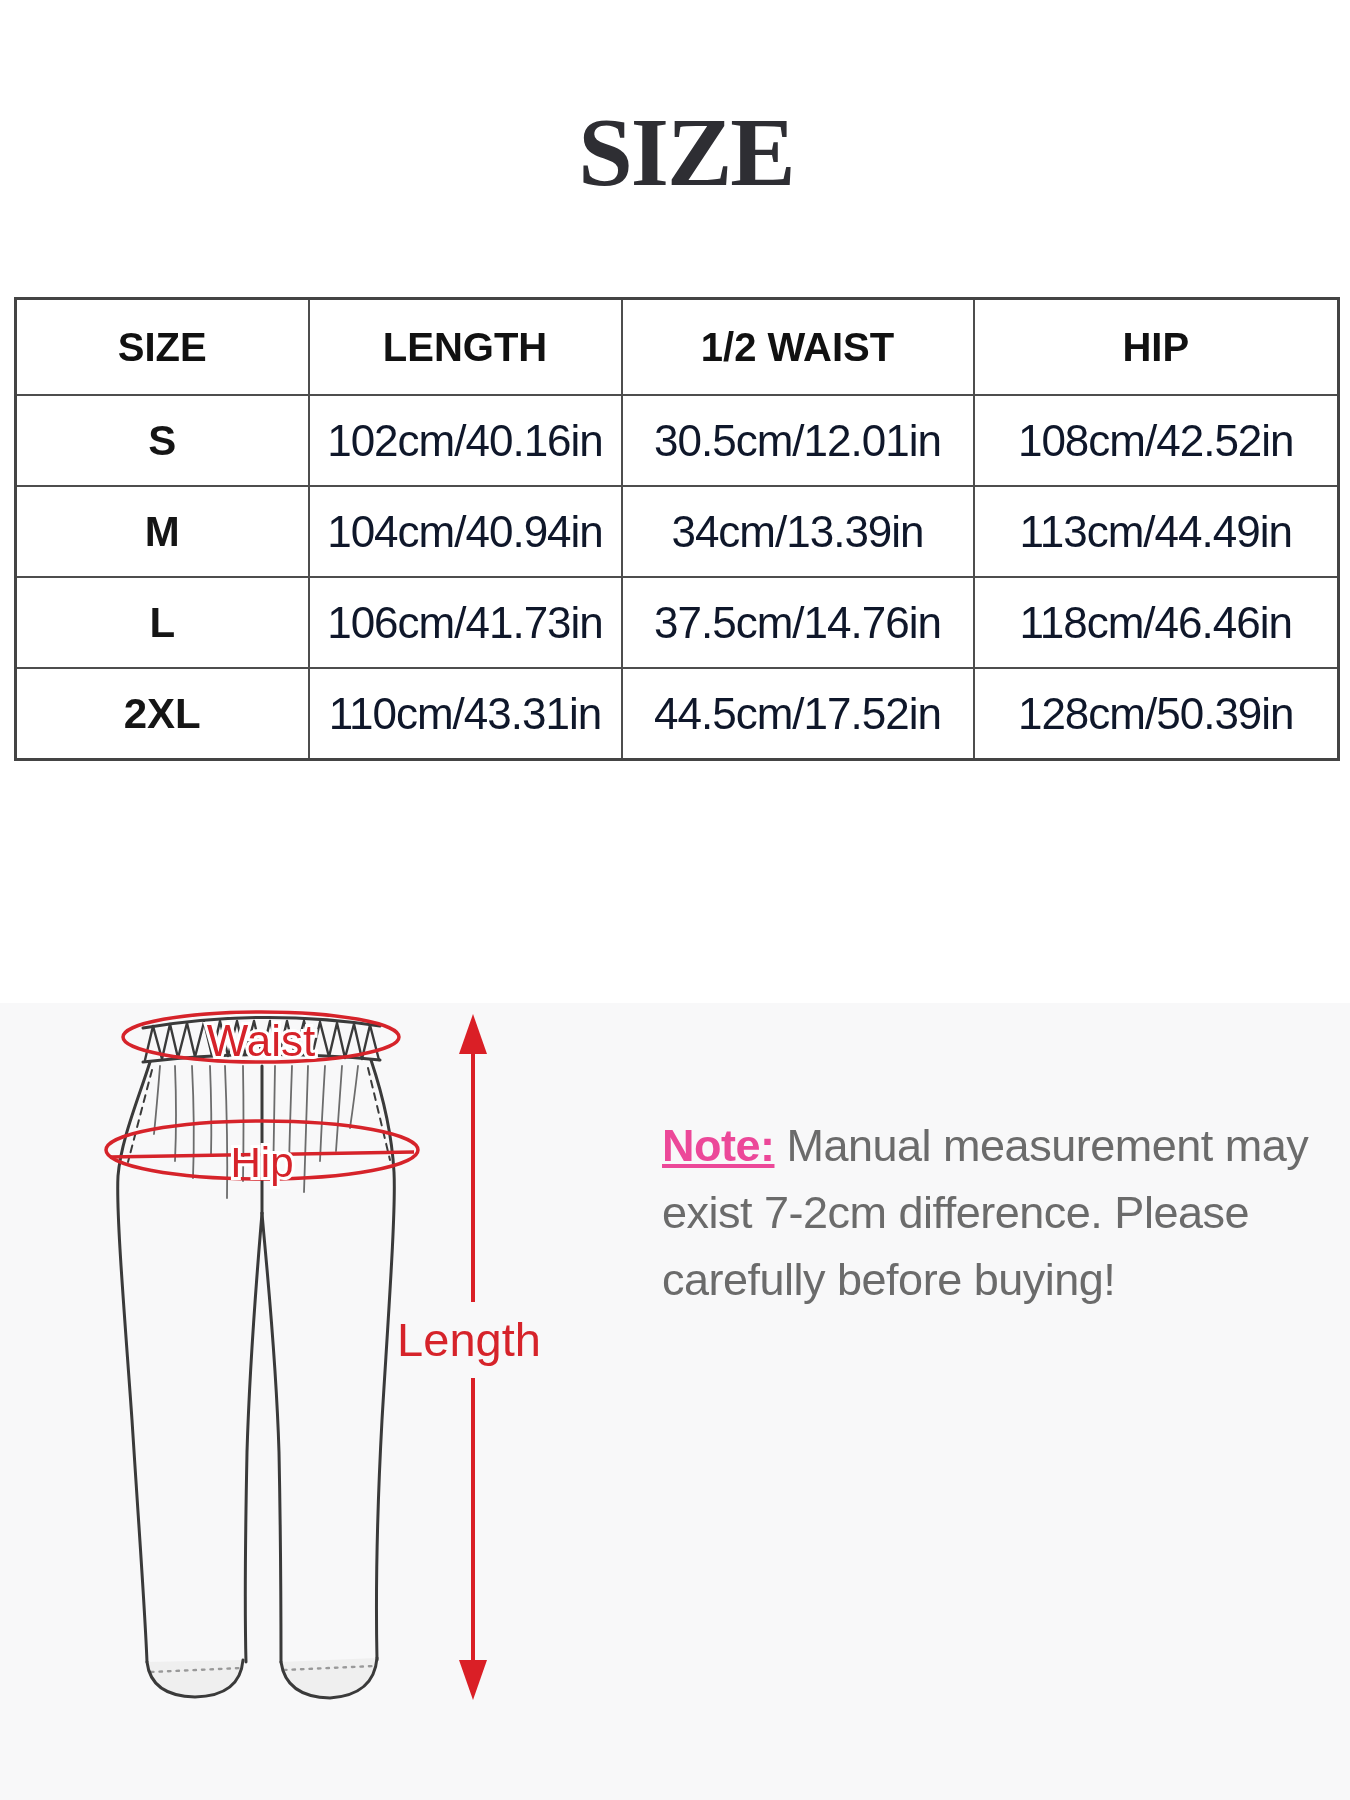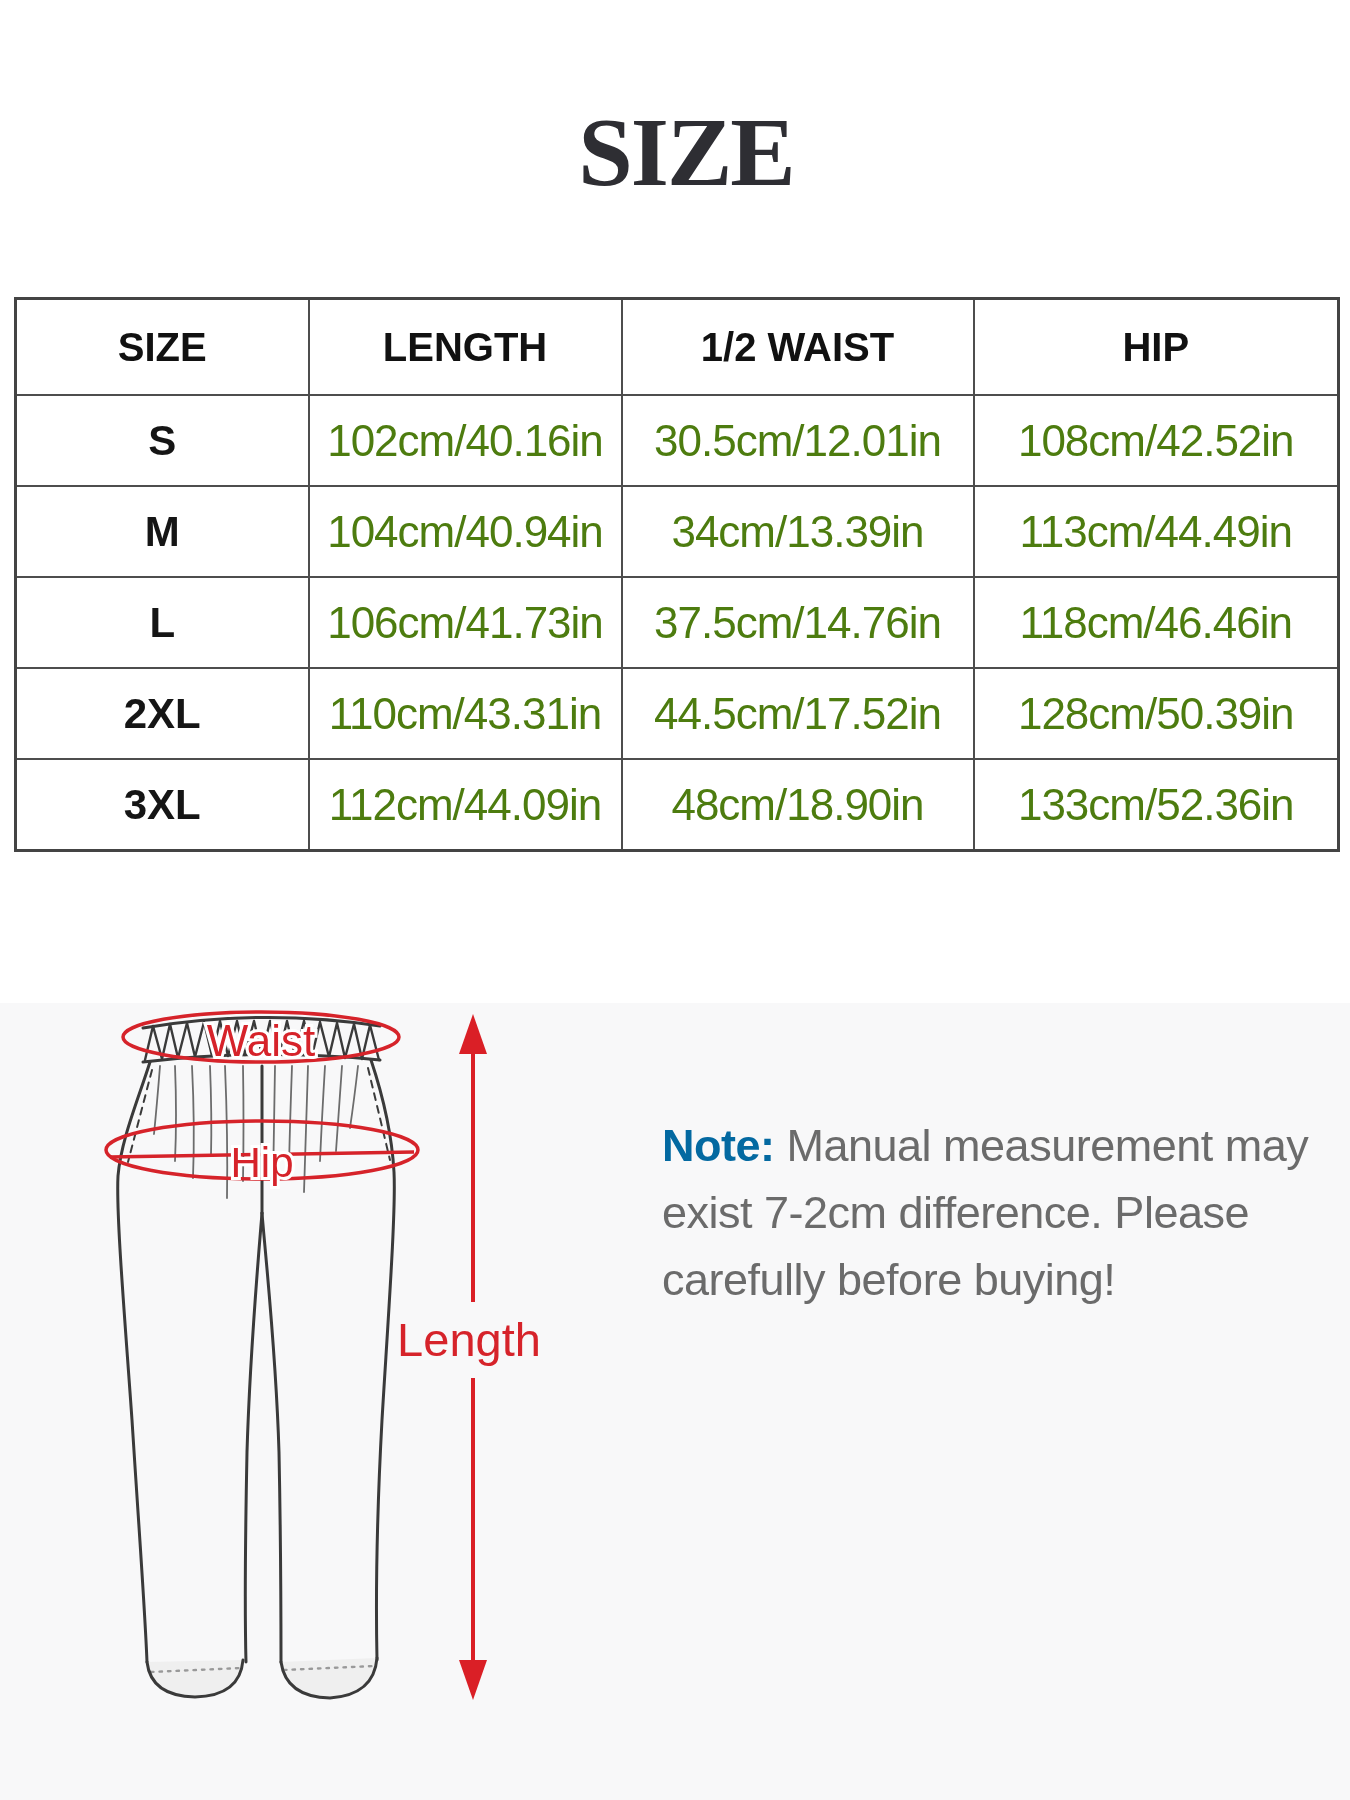--- a/index.html
+++ b/index.html
@@ -46,40 +46,40 @@
   table.size-table th{
     height:94px;
     font-size:40px;
     font-weight:bold;
     color:#111111;
     letter-spacing:0px;
   }
   table.size-table td{
     height:89px;
     font-size:44px;
-    color:#4d7c0f;
+    color:#0f172a;
     letter-spacing:-1px;
   }
   table.size-table td.size-cell{
     font-weight:bold;
     font-size:42px;
     color:#151515;
     letter-spacing:0px;
   }
 
   .diagram-svg{position:absolute;left:0;top:0;}
 
   .note-block{
     position:absolute;left:662px;top:1112px;width:680px;
     font-size:45px;
     line-height:67px;
     color:#6b6b6b;
     letter-spacing:-0.5px;
   }
-  .note-block .note-label{font-weight:bold;color:#0369a1;}
+  .note-block .note-label{font-weight:bold;color:#ec4899;text-decoration:underline;}
   .note-line{white-space:nowrap;}
 </style>
 </head>
 <body>
 
 <div class="page">
 
   <div class="bottom-tint"></div>
 
   <div class="page-title">SIZE</div>
@@ -116,26 +116,20 @@
         <td class="size-cell">L</td>
         <td>106cm/41.73in</td>
         <td>37.5cm/14.76in</td>
         <td>118cm/46.46in</td>
       </tr>
       <tr>
         <td class="size-cell">2XL</td>
         <td>110cm/43.31in</td>
         <td>44.5cm/17.52in</td>
         <td>128cm/50.39in</td>
-      </tr>
-      <tr>
-        <td class="size-cell">3XL</td>
-        <td>112cm/44.09in</td>
-        <td>48cm/18.90in</td>
-        <td>133cm/52.36in</td>
       </tr>
     </tbody>
   </table>
 
   <svg class="diagram-svg" width="1350" height="1800" viewBox="0 0 1350 1800">
 
     <g fill="none" stroke="#3a3a3a" stroke-width="3" stroke-linecap="round" stroke-linejoin="round">
 
       <path d="M143,1028 Q262,1008 380,1026"></path>
       <path d="M143,1062 Q262,1048 380,1060"></path>

